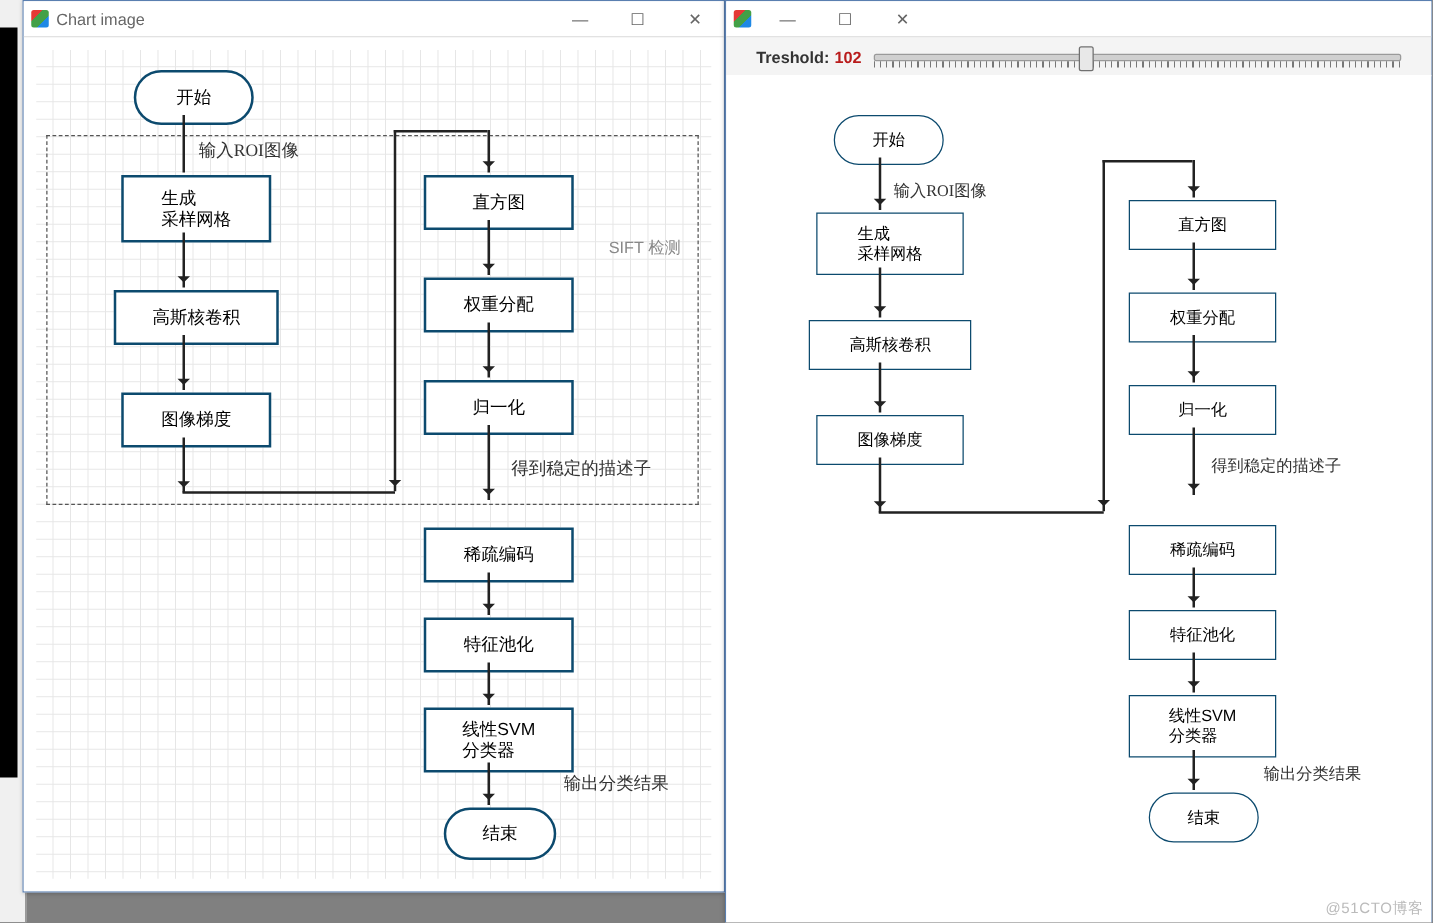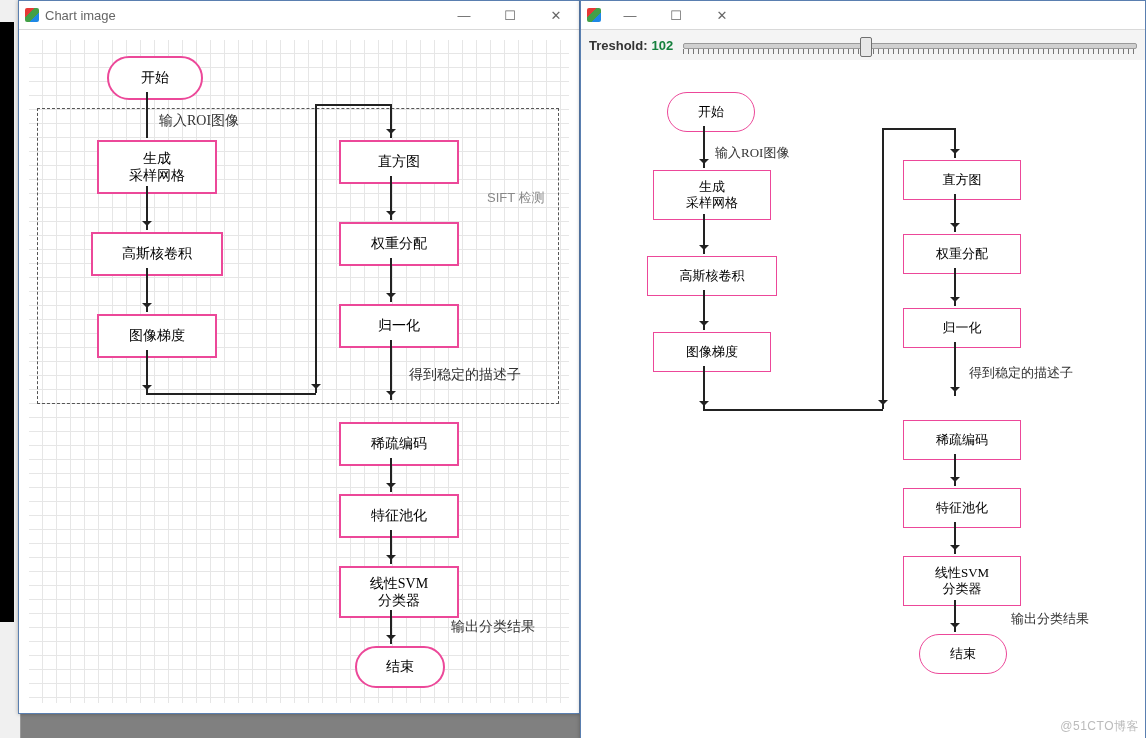--- a/index.html
+++ b/index.html
@@ -16,34 +16,34 @@
   
   .chart-client{background:#fff;}
   .grid{position:absolute;inset:10px;
         background-image:linear-gradient(#e6e6e6 1px,transparent 1px),linear-gradient(90deg,#e6e6e6 1px,transparent 1px);
         background-size:14px 14px;background-position:-1px -1px;}
   .flow{position:absolute;inset:0;}
 
   .dashed-group{position:absolute;border:1px dashed #555;box-sizing:border-box;}
   .group-label{position:absolute;color:#888;text-align:left;line-height:1.3;}
 
-  .box{position:absolute;border:2px solid #ec4899;background:#fff;display:flex;align-items:center;justify-content:center;text-align:center;line-height:1.25;font-size:14px;padding:2px 6px;white-space:pre;font-family:Liberation Serif, serif;}
+  .box{position:absolute;border:2px solid #0c4a6e;background:#fff;display:flex;align-items:center;justify-content:center;text-align:left;line-height:1.25;font-size:14px;padding:2px 6px;white-space:pre;font-family:Liberation Sans, sans-serif;}
   .pill{border-radius:22px;}
 
   .arrow{position:absolute;background:#222;}
   .arrow.v{width:2px;}
   .arrow.v::after{content:"";position:absolute;left:-4px;bottom:-1px;border:5px solid transparent;border-top-color:#222;}
   .arrow.h{height:2px;}
 
   .edge-label{position:absolute;font-family:"SimSun","Microsoft YaHei";font-size:14px;color:#333;white-space:nowrap;}
 
   
-  .toolbar{height:30px;display:flex;align-items:center;padding:0 8px;border-bottom:1px solid #d9d9d9;background:#f4f4f4;}
+  .toolbar{height:30px;display:flex;align-items:center;padding:0 24px;border-bottom:1px solid #d9d9d9;background:#f4f4f4;}
   .toolbar .lbl{font-weight:bold;color:#333;margin-right:4px;font-size:13px;}
-  .toolbar .val{font-weight:bold;color:#15803d;margin-right:10px;font-size:13px;}
+  .toolbar .val{font-weight:bold;color:#b91c1c;margin-right:10px;font-size:13px;}
   .slider{flex:1;height:20px;position:relative;}
   .slider-track{position:absolute;left:0;right:0;top:8px;height:4px;background:#d0d0d0;border:1px solid #9a9a9a;border-radius:2px;}
   .slider-ticks{position:absolute;left:0;right:0;top:14px;height:5px;
     background:repeating-linear-gradient(90deg,#777 0 1px,transparent 1px 5px);}
   .slider-thumb{position:absolute;top:2px;width:10px;height:18px;background:#e8e8e8;border:1px solid #707070;border-radius:2px;transform:translateX(-5px);}
 
   .out-body{position:absolute;top:30px;left:0;right:0;bottom:0;background:#fff;}
 
   .watermark{position:absolute;right:6px;bottom:4px;color:#bbb;font-size:12px;letter-spacing:.5px;}
 

